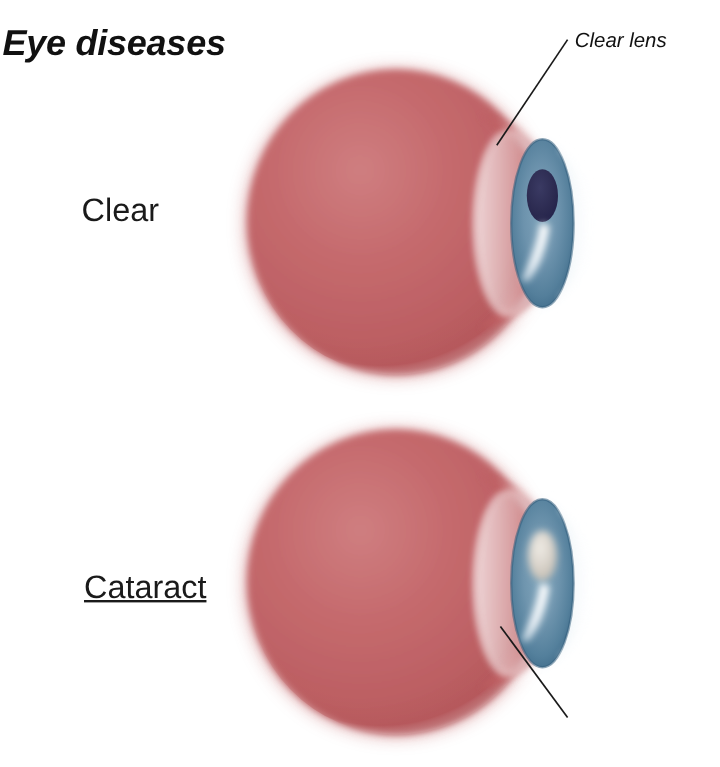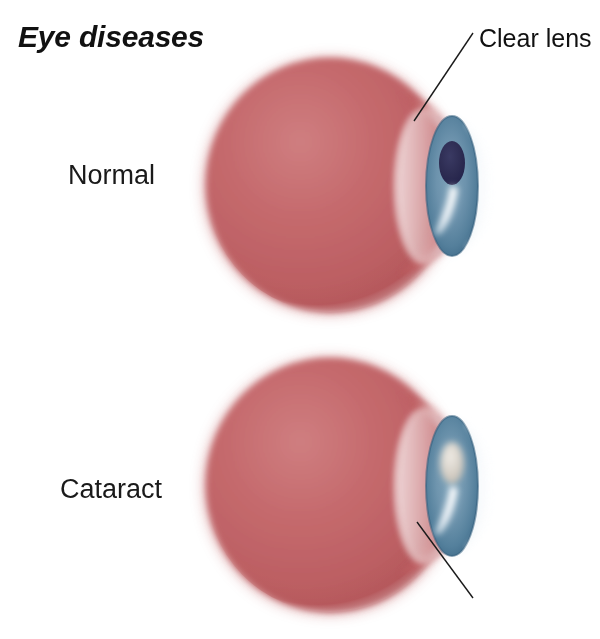--- a/index.html
+++ b/index.html
@@ -18,49 +18,50 @@
 
   #stage {
     position: absolute;
     left: 0; top: 0;
     width: 600px;
     height: 639px;
   }
 
   .figure-title {
     position: absolute;
-    left: 18px;
+    left: 2px;
     top: 20px;
     font-family: "Liberation Sans", sans-serif;
     font-size: 30px;
     font-weight: bold;
     font-style: italic;
     color: #111111;
     letter-spacing: -0.2px;
     white-space: nowrap;
   }
 
   .row-label {
     position: absolute;
     font-family: "Liberation Sans", sans-serif;
     font-size: 27px;
     font-weight: normal;
     color: #1a1a1a;
     white-space: nowrap;
   }
   .row-label.normal   { left: 68px;  top: 160px; }
-  .row-label.cataract { left: 60px;  top: 474px; }
+  .row-label.cataract { left: 70px;  top: 474px; text-decoration: underline; }
 
   .callout-label {
     position: absolute;
     font-family: "Liberation Sans", sans-serif;
-    font-size: 25px;
+    font-size: 17px;
     font-weight: normal;
     color: #111111;
     white-space: nowrap;
+    font-style: italic;
   }
   .callout-label.clear  { left: 479px; top: 24px; }
   .callout-label.cloudy { left: 481px; top: 584px; }
 
   svg.eye-art {
     position: absolute;
     left: 0;
     top: 0;
     width: 600px;
     height: 639px;
@@ -207,20 +208,20 @@
                C 442 516 448 500 450 486 Z" fill="url(#specGrad)" filter="url(#softBlur2)"></path>
 
       <path d="M 468 422 C 488 444 492 468 492 486 C 492 506 488 530 468 550" fill="none" stroke="#ffffff" stroke-width="5" opacity="0.9" filter="url(#softBlur2)"></path>
 
       <line x1="417" y1="522" x2="473" y2="598" stroke="#1a1a1a" stroke-width="1.4"></line>
     </g>
   </svg>
 
   <div class="figure-title">Eye diseases</div>
 
-  <div class="row-label normal">Normal</div>
+  <div class="row-label normal">Clear</div>
 
   <div class="row-label cataract">Cataract</div>
 
   <div class="callout-label clear">Clear lens</div>
 
 
 </div>
 
 </body></html>

